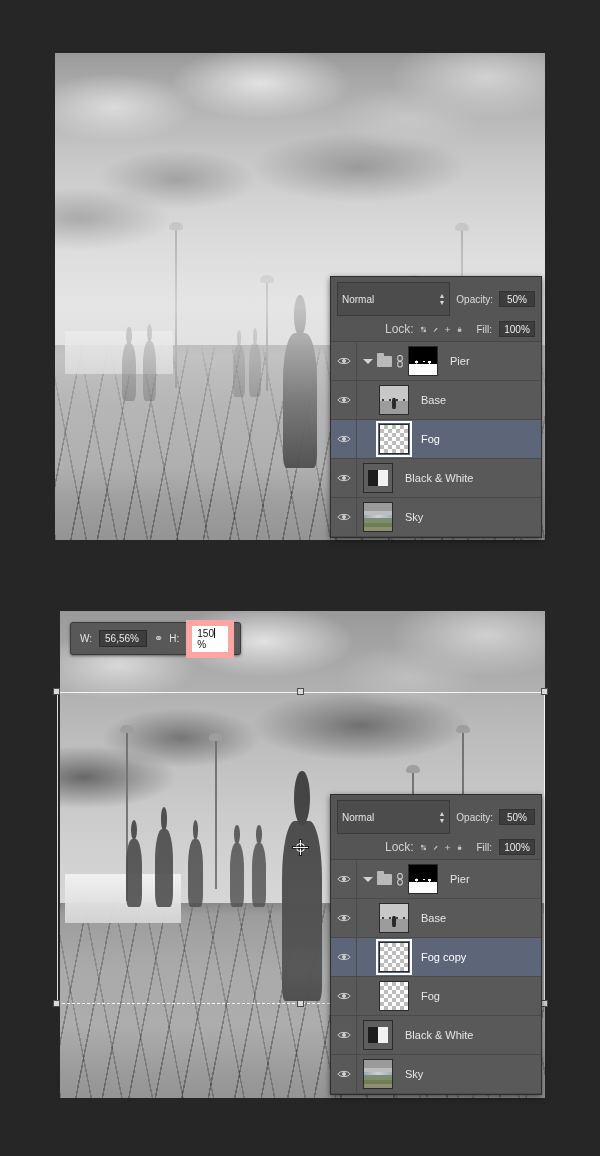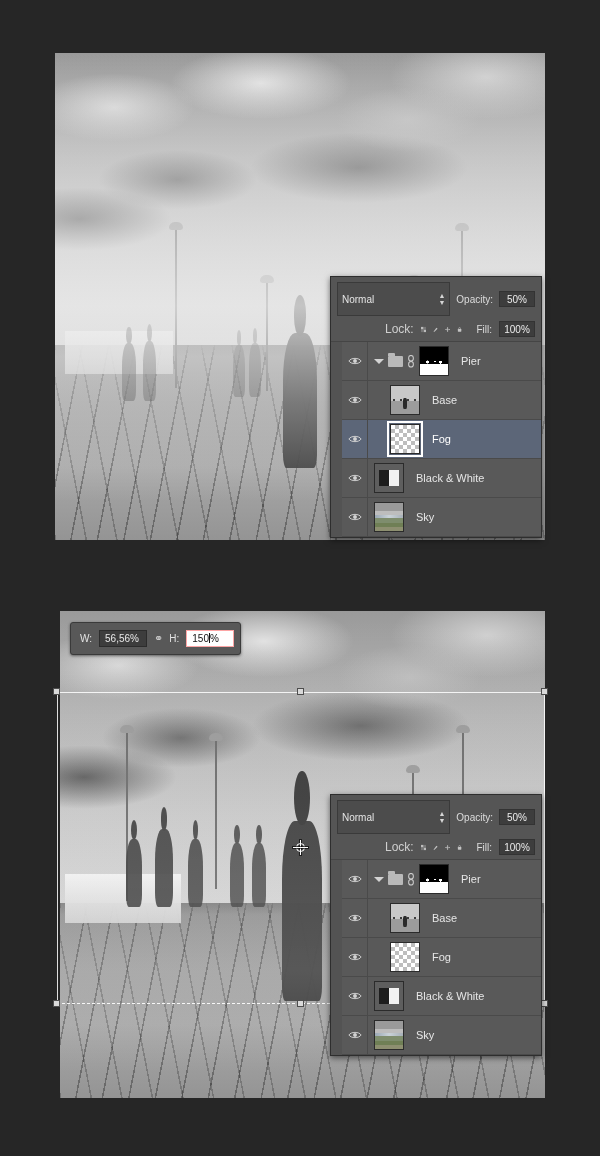--- a/index.html
+++ b/index.html
@@ -116,21 +116,21 @@
   }
   .wh-label { color:#e2e2e2; font-size:10px; }
   .wh-field {
     background:#3d3d3d; color:#e8e8e8;
     border:1px solid #2c2c2c;
     padding:2px 5px; font-size:10px;
     min-width:48px; text-align:left;
   }
   .wh-field.active {
     background:#ffffff; color:#111;
-    border:1px solid #fca5a5;
+    border:6px solid #fca5a5;
     position:relative;
   }
   .wh-field.active .caret {
     display:inline-block; width:1px; height:10px;
     background:#111; vertical-align:-1px; margin:0 0px;
   }
   .chain-icon { color:#cfcfcf; font-size:11px; letter-spacing:-1px; }
 
   
   .panel {
@@ -170,21 +170,20 @@
   .lock-label { font-size:12px; color:#cfcfcf;padding-left:48px; }
   .lock-ico { width:11px; height:11px; opacity:.85; display:block; }
   .spacer { flex:1 1 auto; }
 
   .layer-row {
     display:flex; align-items:center;
     height:39px;
     background:#595959;
     border-bottom:1px solid #4a4a4a;
     position:relative;
-    margin-left:11px;
   }
   .layer-row.selected { background:#5c6678; }
   .eye-cell {
     width:26px; display:flex; align-items:center; justify-content:center;
     border-right:1px solid #4a4a4a;
     height:100%;
   }
   .eye-ico { width:14px; height:10px; display:block; }
   .thumb-cell {
     display:flex; align-items:center; gap:4px;
@@ -491,20 +490,32 @@
           <svg class="eye-ico" viewBox="0 0 16 11">
             <path d="M1 5.5 C3.5 1.5 12.5 1.5 15 5.5 C12.5 9.5 3.5 9.5 1 5.5 Z" fill="none" stroke="#d3d3d3" stroke-width="1.1"></path>
             <circle cx="8" cy="5.5" r="2.2" fill="#d3d3d3"></circle>
           </svg>
         </span>
         <span class="thumb-cell indent">
           <span class="thumb base"></span>
         </span>
         <span class="layer-name">Base</span>
       </div>
+      <div class="layer-row selected">
+        <span class="eye-cell">
+          <svg class="eye-ico" viewBox="0 0 16 11">
+            <path d="M1 5.5 C3.5 1.5 12.5 1.5 15 5.5 C12.5 9.5 3.5 9.5 1 5.5 Z" fill="none" stroke="#d3d3d3" stroke-width="1.1"></path>
+            <circle cx="8" cy="5.5" r="2.2" fill="#d3d3d3"></circle>
+          </svg>
+        </span>
+        <span class="thumb-cell indent">
+          <span class="thumb checker sel-ring"></span>
+        </span>
+        <span class="layer-name">Fog copy</span>
+      </div>
       <div class="layer-row">
         <span class="eye-cell">
           <svg class="eye-ico" viewBox="0 0 16 11">
             <path d="M1 5.5 C3.5 1.5 12.5 1.5 15 5.5 C12.5 9.5 3.5 9.5 1 5.5 Z" fill="none" stroke="#d3d3d3" stroke-width="1.1"></path>
             <circle cx="8" cy="5.5" r="2.2" fill="#d3d3d3"></circle>
           </svg>
         </span>
         <span class="thumb-cell indent">
           <span class="thumb checker"></span>
         </span>

